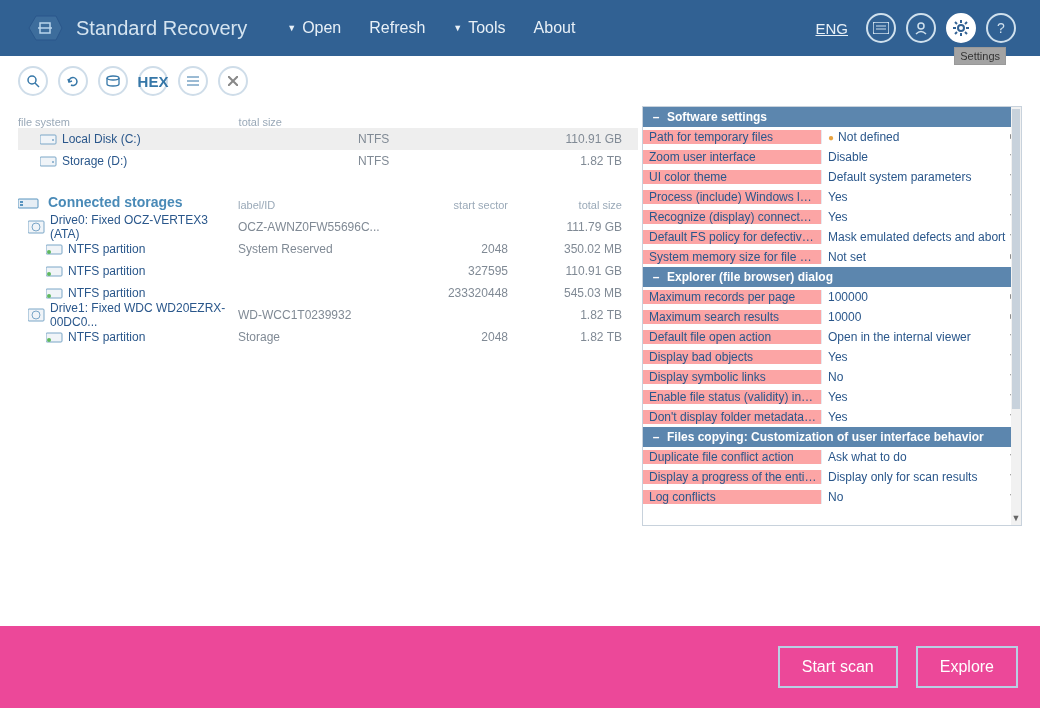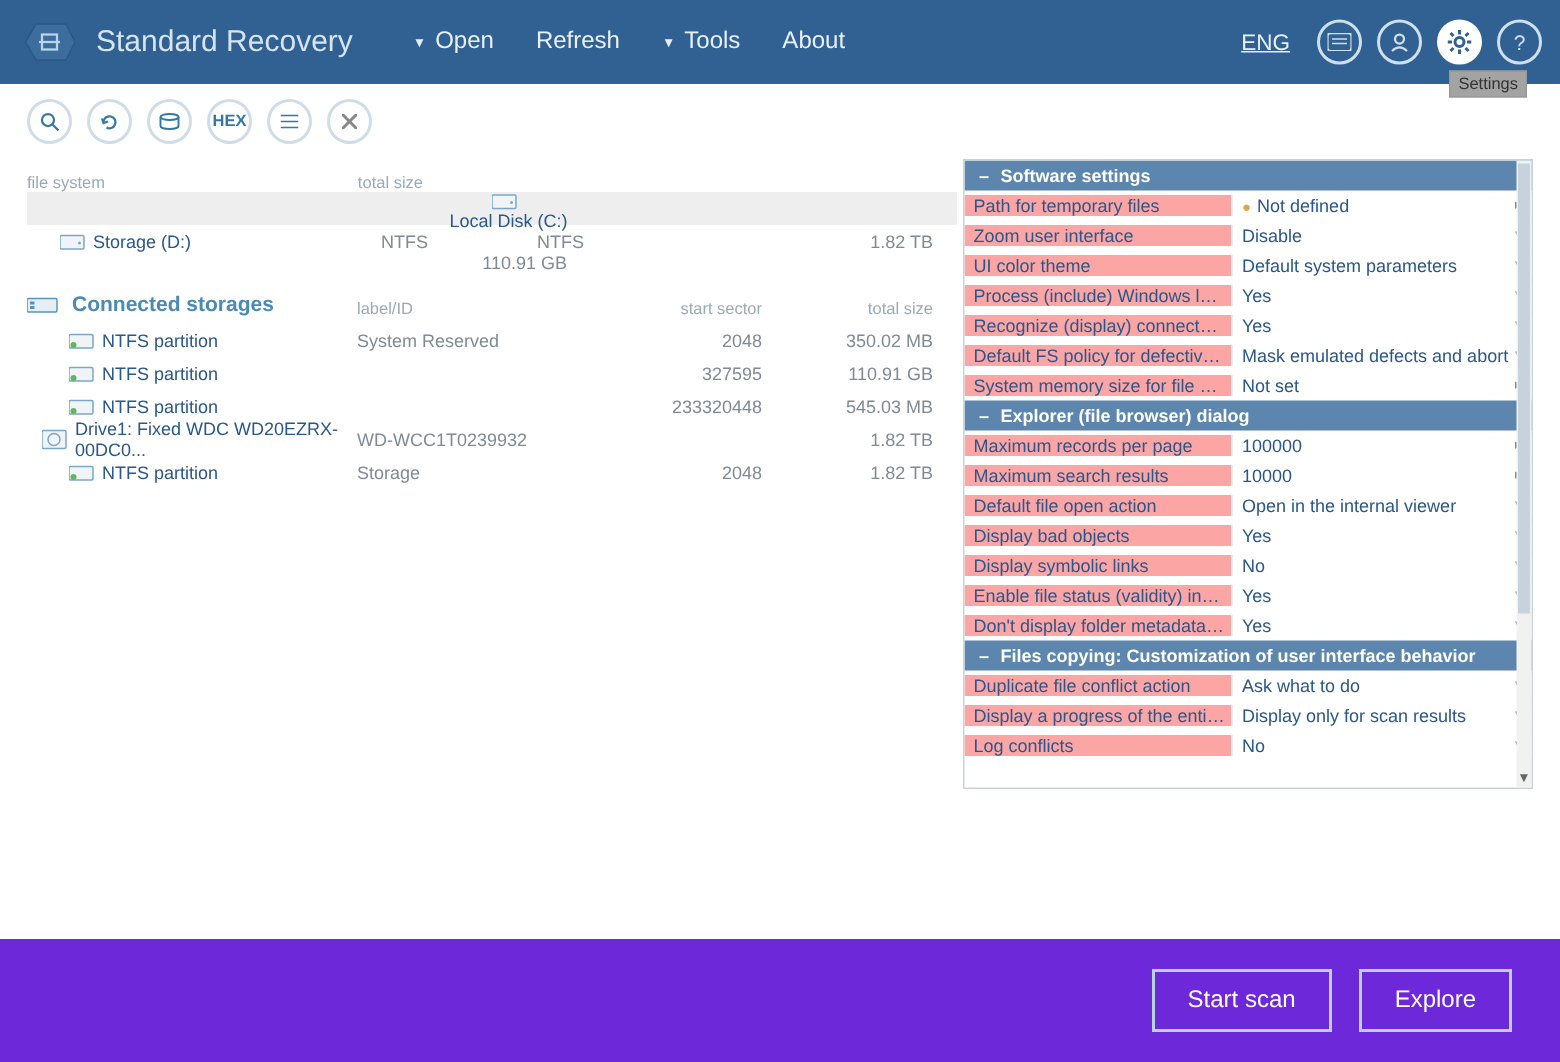--- a/index.html
+++ b/index.html
@@ -1,19 +1,19 @@
 <!DOCTYPE html>
 <html><head>
 <meta charset="utf-8">
 <style>
 * { box-sizing: border-box; margin: 0; padding: 0; }
 body { font-family: Arial, sans-serif; font-size: 12px; width: 1040px; height: 708px; overflow: hidden; background: #fff; position: relative; }
 
 
-.header { height: 56px; background: #316193; display: flex; align-items: center; color: #fff; padding: 0 12px; }
+.header { height: 56px; background: #316193; display: flex; align-items: center; color: #fff; padding: 0 24px; }
 .logo-icon { width: 40px; height: 36px; margin-right: 12px; display: flex; align-items: center; justify-content: center;}
 .app-title { font-size: 20px; color: #d5e4f0; margin-right: 40px; }
 .menu { display: flex; gap: 28px; }
 .menu-item { font-size: 16px; color: #e8f0f7; cursor: pointer; display: flex; align-items: center; gap: 6px; }
 .menu-arrow { font-size: 9px; }
 .header-right { margin-left: auto; display: flex; align-items: center; gap: 10px; position: relative; }
 .lang { font-size: 15px; color: #e8f0f7; margin-right: 8px; text-decoration: underline; }
 .round-icon { width: 30px; height: 30px; border: 2px solid #cfe0ed; border-radius: 50%; display: flex; align-items: center; justify-content: center; cursor: pointer; color: #cfe0ed; font-size: 14px; }
 .tooltip { position: absolute; top: 34px; right: 10px; background: #a3a3a3; border: 1px solid #999; padding: 2px 5px; font-size: 11px; color: #333; z-index: 10; }
 
@@ -27,21 +27,21 @@
 
 .left-pane { width: 638px; padding: 10px 0 0 18px; overflow: auto; }
 .section-header { display: flex; align-items: center; color: #498ab7; font-size: 14px; font-weight: bold; padding: 6px 0; }
 .section-icon { width: 22px; height: 16px; margin-right: 8px; display: inline-flex; align-items: center;}
 .col-fs { width: 170px; }
 .col-size { width: 110px; text-align: right; padding-right: 16px;}
 .col-label { width: 170px; }
 .col-sector { width: 120px; text-align: right; padding-right: 20px;}
 
 .disk-row { display: flex; align-items: center; height: 22px; padding-left: 22px; color: #2a578b; }
-.disk-row.selected { background: #eeeeee; flex-direction: column; }
+.disk-row.selected { background: #eeeeee; }
 .disk-row .icon { width: 22px; display: inline-flex; }
 .disk-row .name { flex: 1; font-size: 12px;}
 .disk-row .fs { width: 170px; color: #808a95; font-size: 12px;}
 .disk-row .size { width: 110px; text-align: right; padding-right: 16px; color: #808a95; font-size: 12px;}
 .disk-row .label { width: 170px; color: #808a95; font-size: 12px;}
 .disk-row .sector { width: 120px; text-align: right; padding-right: 20px; color: #808a95; font-size: 12px;}
 
 .section-row-cols { font-size: 11px; color: #9aa9b8; display: flex; }
 .child-row { padding-left: 40px; }
 
@@ -51,21 +51,21 @@
 .settings-scroll { height: 420px; overflow-y: auto; }
 .group-header { background: #5c86ae; color: #fff; height: 20px; display: flex; align-items: center; font-size: 12px; font-weight: bold; padding-left: 6px; }
 .collapse-btn { width: 14px; font-weight: bold; text-align: center; margin-right: 4px; cursor: pointer;}
 .setting-row { display: flex; height: 20px; align-items: center; font-size: 12px; }
 .setting-key { width: 178px; padding-left: 6px; color: #2a578b; background: #fca5a5; white-space: nowrap; overflow: hidden; text-overflow: ellipsis; padding-right:4px;}
 .setting-val { flex: 1; padding-left: 6px; color: #2a578b; background: #fff; border-left: 1px solid #e6ebf0; position: relative; white-space: nowrap; overflow: hidden; text-overflow: ellipsis;}
 .bullet-orange { color: #e8a442; margin-right: 4px; font-size: 10px;}
 .setting-arrow { position: absolute; right: 6px; color: #888; font-size: 10px;}
 
 
-.footer { height: 82px; background: #6d28d9; display: flex; align-items: center; justify-content: flex-end; padding-right: 32px; gap: 18px; }
+.footer { height: 82px; background: #ec4899; display: flex; align-items: center; justify-content: flex-end; padding-right: 22px; gap: 18px; }
 .footer-btn { border: 2px solid #b8d0e3; background: transparent; color: #fff; font-size: 16px; padding: 10px 22px; cursor: pointer; }
 
 
 svg { display: block; }
 
 
 .settings-scroll { overflow-y: hidden; }
 .scrollbar-v { position: absolute; right: 0; top: 0; bottom: 0; width: 10px; background: #f1f1f1; }
 .scroll-thumb { position: absolute; left: 1px; right: 1px; top: 2px; height: 300px; background: #c8d2dc;}
 .scroll-arrow-down { position: absolute; bottom: 2px; left: 0; right: 0; text-align: center; color: #666; font-size: 9px;}
@@ -145,21 +145,21 @@
         <path d="M3 7 A4 4 0 1 1 5 11" fill="none" stroke="#3677a8" stroke-width="1.5"></path>
         <polyline points="2,5 3,8 6,7" fill="none" stroke="#3677a8" stroke-width="1.5"></polyline>
       </svg>
     </div>
   <div class="tool-btn">
       <svg width="16" height="12">
         <ellipse cx="8" cy="3" rx="6" ry="2" fill="none" stroke="#3677a8" stroke-width="1.3"></ellipse>
         <path d="M2 3 L2 9 A6 2 0 0 0 14 9 L14 3" fill="none" stroke="#3677a8" stroke-width="1.3"></path>
       </svg>
     </div>
-  <div class="tool-btn" style="font-size:11px;font-weight:bold">HEX</div>
+  <div class="tool-btn" style="font-size:15px;font-weight:bold">HEX</div>
   <div class="tool-btn">
       <svg width="12" height="12">
         <line x1="0" y1="2" x2="12" y2="2" stroke="#3677a8"></line>
         <line x1="0" y1="6" x2="12" y2="6" stroke="#3677a8"></line>
         <line x1="0" y1="10" x2="12" y2="10" stroke="#3677a8"></line>
       </svg>
     </div>
   <div class="tool-btn close">
       <svg width="10" height="10">
         <line x1="0" y1="0" x2="10" y2="10" stroke="#888" stroke-width="2"></line>
@@ -215,20 +215,32 @@
           </span>
         <span>Connected storages</span>
       </div>
       <div class="section-row-cols">
           <span class="col-label">label/ID</span>
           <span class="col-sector">start sector</span>
           <span class="col-size">total size</span>
         </div>
     </div>
     <div id="connected-rows">
+        <div class="disk-row" style="padding-left:10px">
+    <span class="icon">
+            <svg width="18" height="14">
+              <rect x="0" y="1" width="16" height="12" rx="1" fill="#f0f4f8" stroke="#7ba6c7"></rect>
+              <circle cx="8" cy="7" r="4" fill="none" stroke="#7ba6c7"></circle>
+            </svg>
+          </span>
+    <span class="name">Drive0: Fixed OCZ-VERTEX3 (ATA)</span>
+    <span class="label">OCZ-AWNZ0FW55696C...</span>
+    <span class="sector"></span>
+    <span class="size">111.79 GB</span>
+  </div>
         <div class="disk-row child-row" style="padding-left:28px">
       <span class="icon">
             <svg width="18" height="12">
               <rect x="0" y="2" width="16" height="9" rx="1" fill="#f0f4f8" stroke="#7ba6c7"></rect>
               <circle cx="3" cy="9" r="2" fill="#5fb85f"></circle>
             </svg>
           </span>
       <span class="name">NTFS partition</span>
       <span class="label">System Reserved</span>
       <span class="sector">2048</span>

